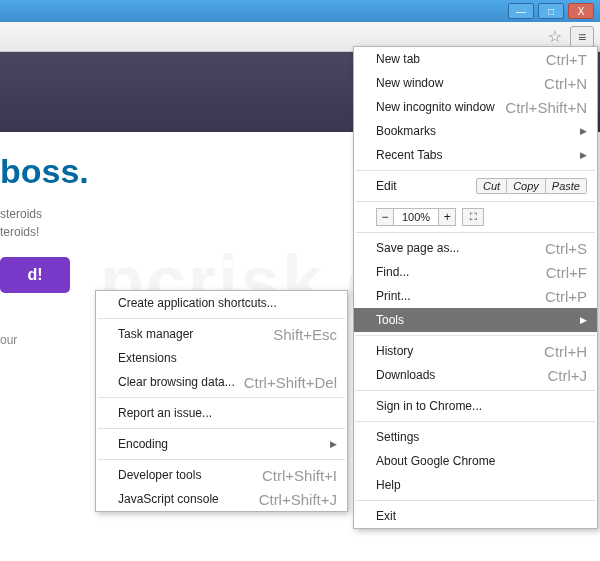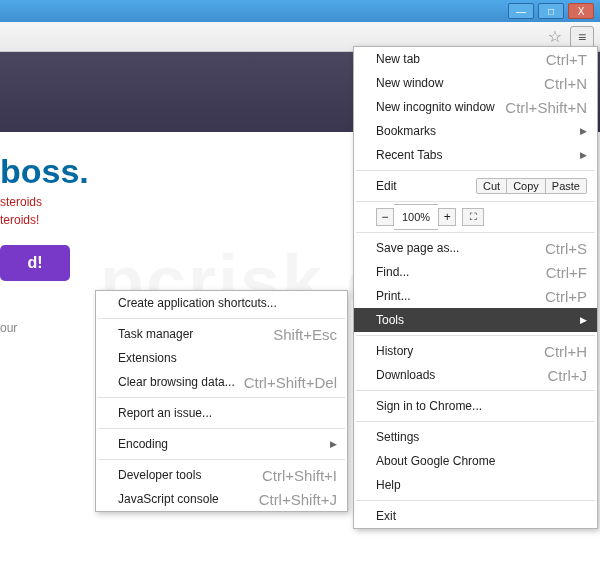--- a/index.html
+++ b/index.html
@@ -13,44 +13,44 @@
 .star { width: 18px; height: 18px; color: #888; display: flex; align-items: center; justify-content: center; font-size: 16px; }
 .hamburger { width: 24px; height: 22px; border: 1px solid #aaa; border-radius: 3px; background: #eee; display: flex; align-items: center; justify-content: center; font-size: 14px; color: #555; cursor: pointer; }
 
 .page { position: absolute; top: 52px; left: 0; right: 0; bottom: 0; background: #fff; }
 .banner { height: 80px; background: linear-gradient(#4a4660, #3a3650); }
 .hero { padding: 20px 10px 10px 0; display: flex; }
 .hero-text { flex: 1; }
 .hero h1 { font-size: 34px; font-weight: bold; color: #0369a1; }
 .hero-img { width: 170px; height: 110px; background: #000; border-radius: 4px; overflow: hidden; position: relative; }
 .purple-swirl { width: 100%; height: 100%; background: radial-gradient(circle at 40% 50%, #e0b0ff 0%, #a040e0 30%, #6010a0 60%, #200040 100%); }
-.subtext { margin-top: 2px; color: #b91c1c; font-size: 13px; line-height: 1.5; }
+.subtext { margin-top: 14px; color: #737373; font-size: 13px; line-height: 1.5; }
 .cta { margin-top: 16px; width: 70px; height: 36px; background: #7838c8; border-radius: 5px; color: #fff; display: flex; align-items: center; justify-content: center; font-size: 16px; font-weight: bold; }
 .footer-text { margin-top: 40px; color: #888; font-size: 12px; }
 
 .menu { position: absolute; background: #fff; border: 1px solid #b5b5b5; box-shadow: 2px 2px 6px rgba(0,0,0,0.25); }
 .menu.main { top: 46px; right: 2px; width: 245px; }
 .menu.sub { top: 290px; left: 95px; width: 253px; }
 .mrow { display: flex; align-items: center; height: 24px; padding: 0 10px 0 22px; color: #222; cursor: default; }
-.mrow.sel { background: #404040; color: #fff; }
+.mrow.sel { background: #737373; color: #fff; }
 .mrow .lbl { flex: 1; }
 .mrow .sc { color: #999; font-size: 15px; }
 .mrow .arr { color: #666; font-size: 9px; margin-left: 4px; }
 .mrow.sel .arr { color: #fff; }
 .sep { height: 1px; background: #e0e0e0; margin: 3px 2px; }
 .mrow.edit { gap: 20px; }
 .mrow.edit .lbl { flex: 1; }
-.editbtns { display: flex; gap: 0; }
+.editbtns { display: flex; gap: 0; font-style: italic; }
 .ebtn { border: 1px solid #bbb; padding: 1px 6px; font-size: 11px; background: #f5f5f5; cursor: pointer; }
 .ebtn:first-child { border-radius: 2px 0 0 2px; }
 .ebtn:last-child { border-radius: 0 2px 2px 0; }
 .ebtn + .ebtn { border-left: none; }
 .mrow.zoom .zctl { display: flex; align-items: center; gap: 0; }
 .zbtn { border: 1px solid #bbb; width: 18px; height: 18px; display: flex; align-items: center; justify-content: center; background: #f5f5f5; font-size: 12px; cursor: pointer; }
-.zval { border-top: 1px solid #bbb; border-bottom: 1px solid #bbb; height: 26px; padding: 4px 8px; display: flex; align-items: center; font-size: 11px; }
+.zval { border-top: 1px solid #bbb; border-bottom: 1px solid #bbb; height: 18px; padding: 4px 8px; display: flex; align-items: center; font-size: 11px; }
 .fsbtn { border: 1px solid #bbb; width: 22px; height: 18px; margin-left: 6px; display: flex; align-items: center; justify-content: center; font-size: 10px; background: #f5f5f5; cursor: pointer; }
 
 .watermark { position: absolute; top: 50%; left: 50%; transform: translate(-50%, -50%); font-size: 72px; color: rgba(0,0,0,0.04); font-weight: bold; pointer-events: none; letter-spacing: 2px; white-space: nowrap; }
 </style>
 </head>
 <body>
 
 <div class="titlebar">
   <div class="winbtn">—</div>
   <div class="winbtn">□</div>

